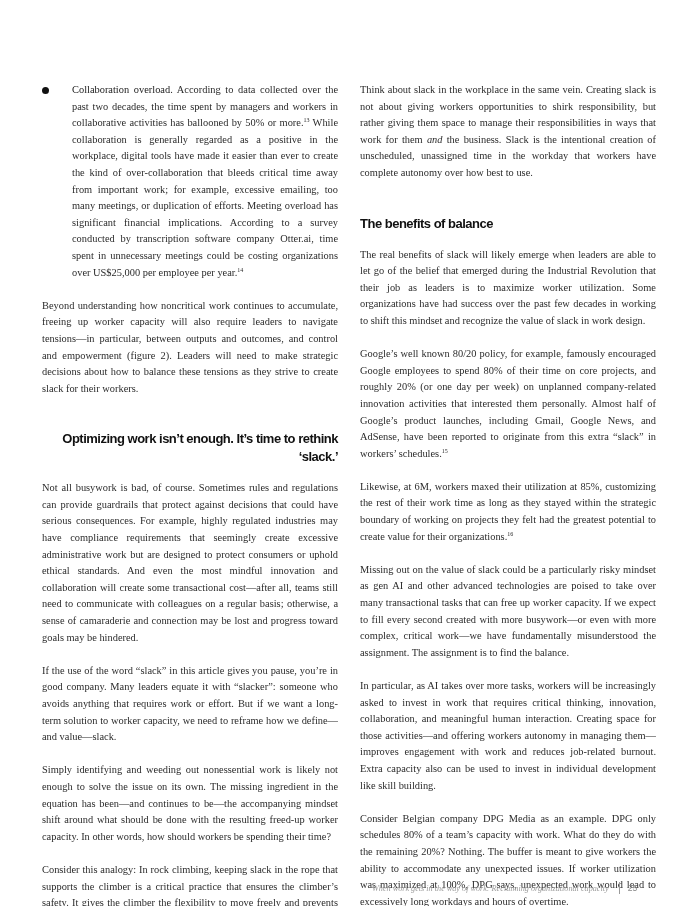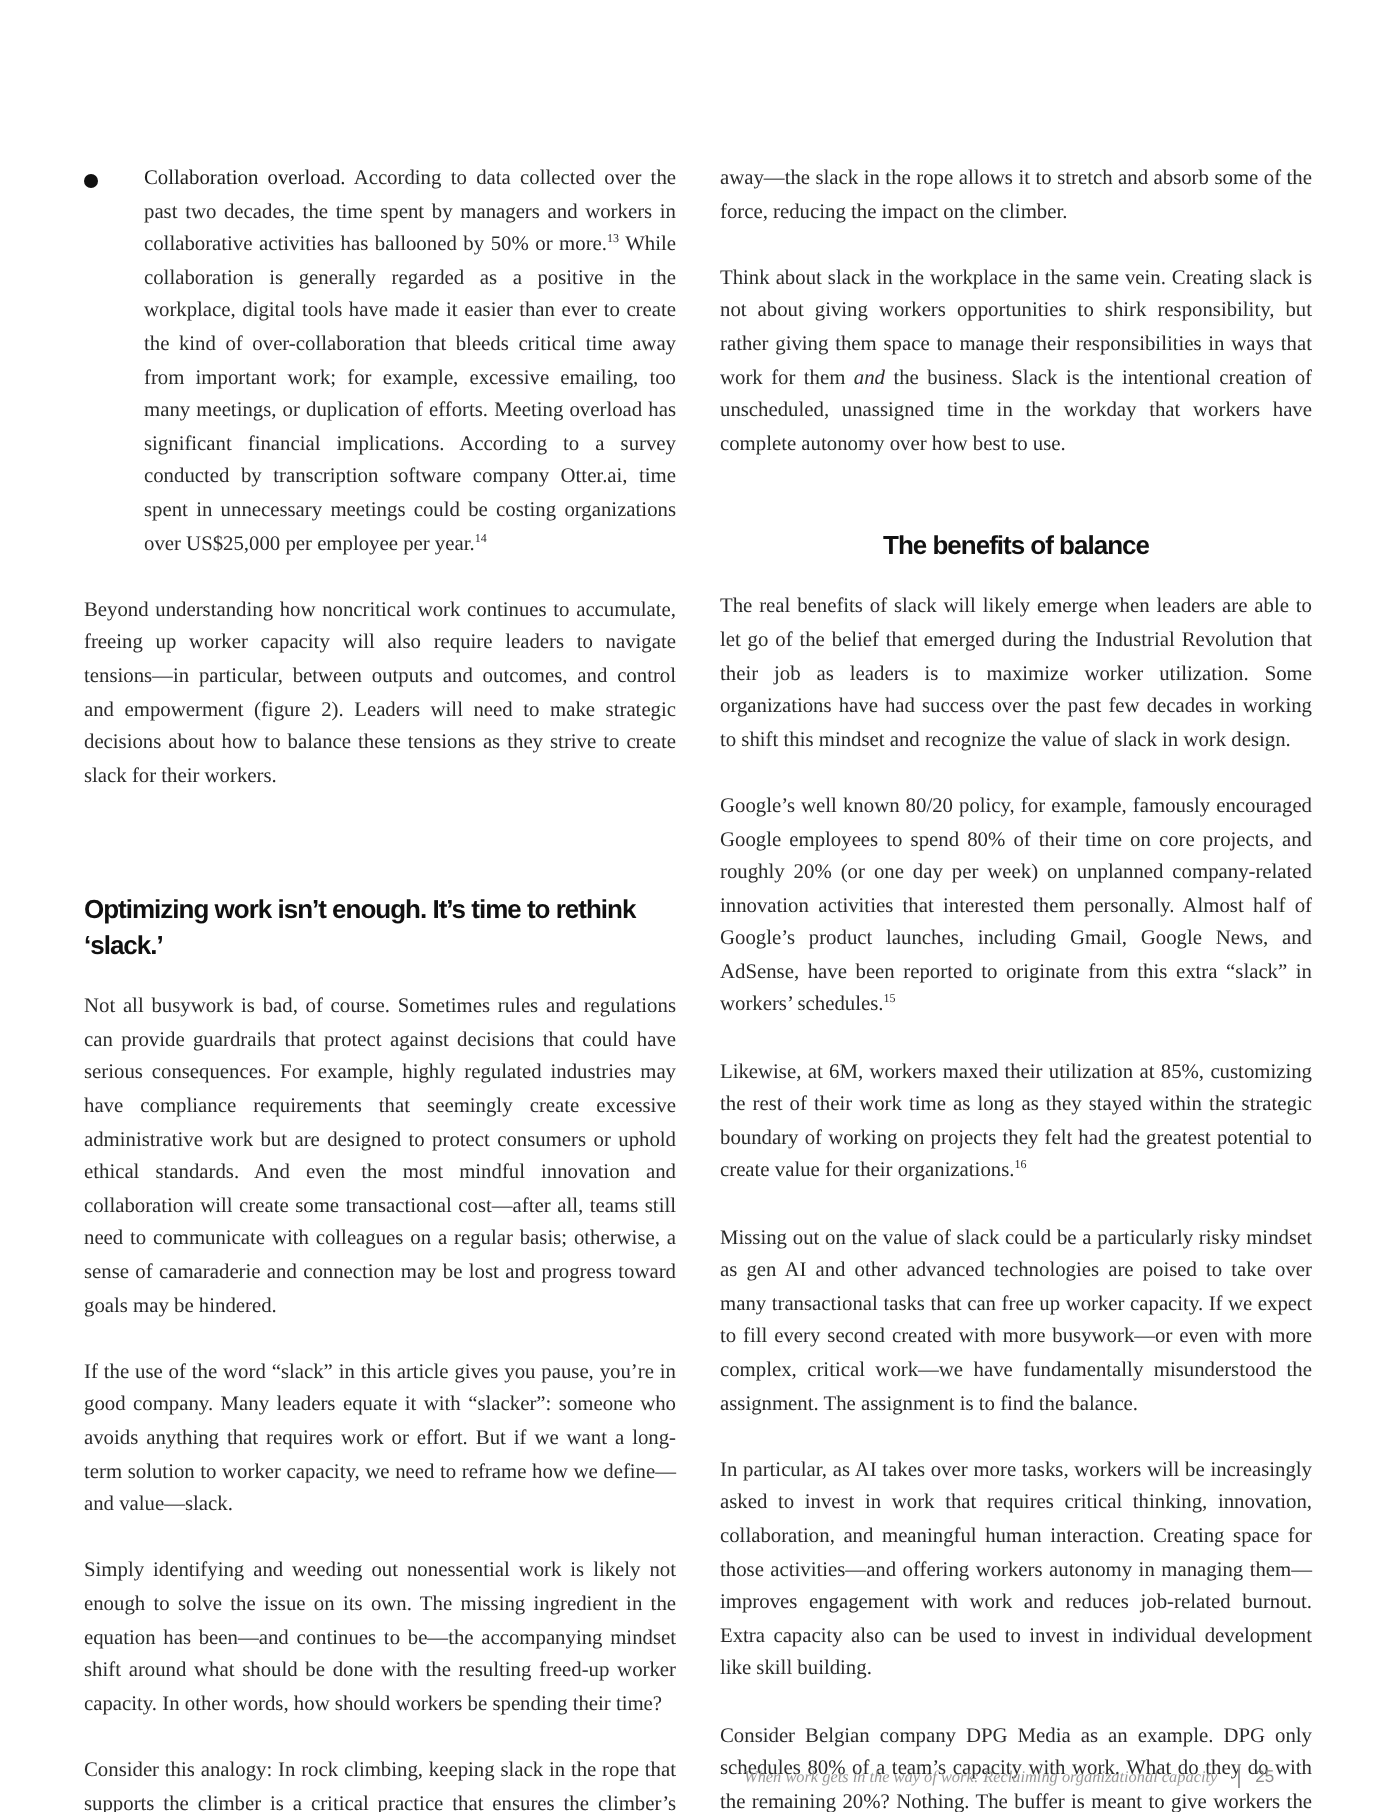--- a/index.html
+++ b/index.html
@@ -18,22 +18,22 @@
     position: absolute; left: 0; top: 5px; width: 7px; height: 7px;
     border-radius: 50%; background: #111;
   }
   .bullet b { font-weight: normal; color: #1a1a1a; }
   sup { font-size: 6px; line-height: 0; vertical-align: 4px; }
   h2 {
     font-family: "Liberation Sans", "DejaVu Sans", sans-serif;
     font-weight: bold; font-size: 13px; letter-spacing: -0.5px;
     color: #111; margin: 0 0 14px 0; line-height: 18px; text-align: left;
   }
-  .h-left { margin-top: 49px; }
-  .h-right { margin-top: 33px; text-align: center; }
+  .h-left { margin-top: 33px; text-align: right; }
+  .h-right { margin-top: 33px; }
   .footer {
     position: absolute; top: 882px; left: 372px; width: 300px;
     font-family: "Liberation Serif", "DejaVu Serif", serif;
     font-size: 8.2px; color: #9a9a9a; white-space: nowrap;
   }
   .footer .title { font-style: italic; }
   .footer .sep {
     display: inline-block; width: 1px; height: 12px; background: #9a9a9a;
     vertical-align: -3px; margin: 0 8px 0 10px;
   }
@@ -49,21 +49,20 @@
   </div>
   <p>Beyond understanding how noncritical work continues to accumulate, freeing up worker capacity will also require leaders to navigate tensions—in particular, between outputs and outcomes, and control and empowerment (figure 2). Leaders will need to make strategic decisions about how to balance these tensions as they strive to create slack for their workers.</p>
   <h2 class="h-left">Optimizing work isn’t enough. It’s time to rethink ‘slack.’</h2>
   <p>Not all busywork is bad, of course. Sometimes rules and regulations can provide guardrails that protect against decisions that could have serious consequences. For example, highly regulated industries may have compliance requirements that seemingly create excessive administrative work but are designed to protect consumers or uphold ethical standards. And even the most mindful innovation and collaboration will create some transactional cost—after all, teams still need to communicate with colleagues on a regular basis; otherwise, a sense of camaraderie and connection may be lost and progress toward goals may be hindered.</p>
   <p>If the use of the word “slack” in this article gives you pause, you’re in good company. Many leaders equate it with “slacker”: someone who avoids anything that requires work or effort. But if we want a long-term solution to worker capacity, we need to reframe how we define—and value—slack.</p>
   <p>Simply identifying and weeding out nonessential work is likely not enough to solve the issue on its own. The missing ingredient in the equation has been—and continues to be—the accompanying mindset shift around what should be done with the resulting freed-up worker capacity. In other words, how should workers be spending their time?</p>
   <p>Consider this analogy: In rock climbing, keeping slack in the rope that supports the climber is a critical practice that ensures the climber’s safety. It gives the climber the flexibility to move freely and prevents excessive wear and tear on the rope itself, which could lead to damage or failure in an unexpected event like a fall. And when something unexpected does happen—a foot slips or a rock breaks</p>
 </div>
 
 <div class="col right">
-  <p>away—the slack in the rope allows it to stretch and absorb some of the force, reducing the impact on the climber.</p>
   <p><span>Think about slack in the workplace in the same vein. Creating slack is not about giving workers opportunities to shirk responsibility, but rather giving them space to manage their responsibilities in ways that work for them </span><em>and</em><span> the business. Slack is the intentional creation of unscheduled, unassigned time in the workday that workers have complete autonomy over how best to use.</span></p>
   <h2 class="h-right">The benefits of balance</h2>
   <p>The real benefits of slack will likely emerge when leaders are able to let go of the belief that emerged during the Industrial Revolution that their job as leaders is to maximize worker utilization. Some organizations have had success over the past few decades in working to shift this mindset and recognize the value of slack in work design.</p>
   <p><span>Google’s well known 80/20 policy, for example, famously encouraged Google employees to spend 80% of their time on core projects, and roughly 20% (or one day per week) on unplanned company-related innovation activities that interested them personally. Almost half of Google’s product launches, including Gmail, Google News, and AdSense, have been reported to originate from this extra “slack” in workers’ schedules.</span><sup>15</sup></p>
   <p><span>Likewise, at 6M, workers maxed their utilization at 85%, customizing the rest of their work time as long as they stayed within the strategic boundary of working on projects they felt had the greatest potential to create value for their organizations.</span><sup>16</sup></p>
   <p>Missing out on the value of slack could be a particularly risky mindset as gen AI and other advanced technologies are poised to take over many transactional tasks that can free up worker capacity. If we expect to fill every second created with more busywork—or even with more complex, critical work—we have fundamentally misunderstood the assignment. The assignment is to find the balance.</p>
   <p>In particular, as AI takes over more tasks, workers will be increasingly asked to invest in work that requires critical thinking, innovation, collaboration, and meaningful human interaction. Creating space for those activities—and offering workers autonomy in managing them—improves engagement with work and reduces job-related burnout. Extra capacity also can be used to invest in individual development like skill building.</p>
   <p><span>Consider Belgian company DPG Media as an example. DPG only schedules 80% of a team’s capacity with work. What do they do with the remaining 20%? Nothing. The buffer is meant to give workers the ability to accommodate any unexpected issues. If worker utilization was maximized at 100%, DPG says, unexpected work would lead to excessively long workdays and hours of overtime.</span></p>
 </div>
 

